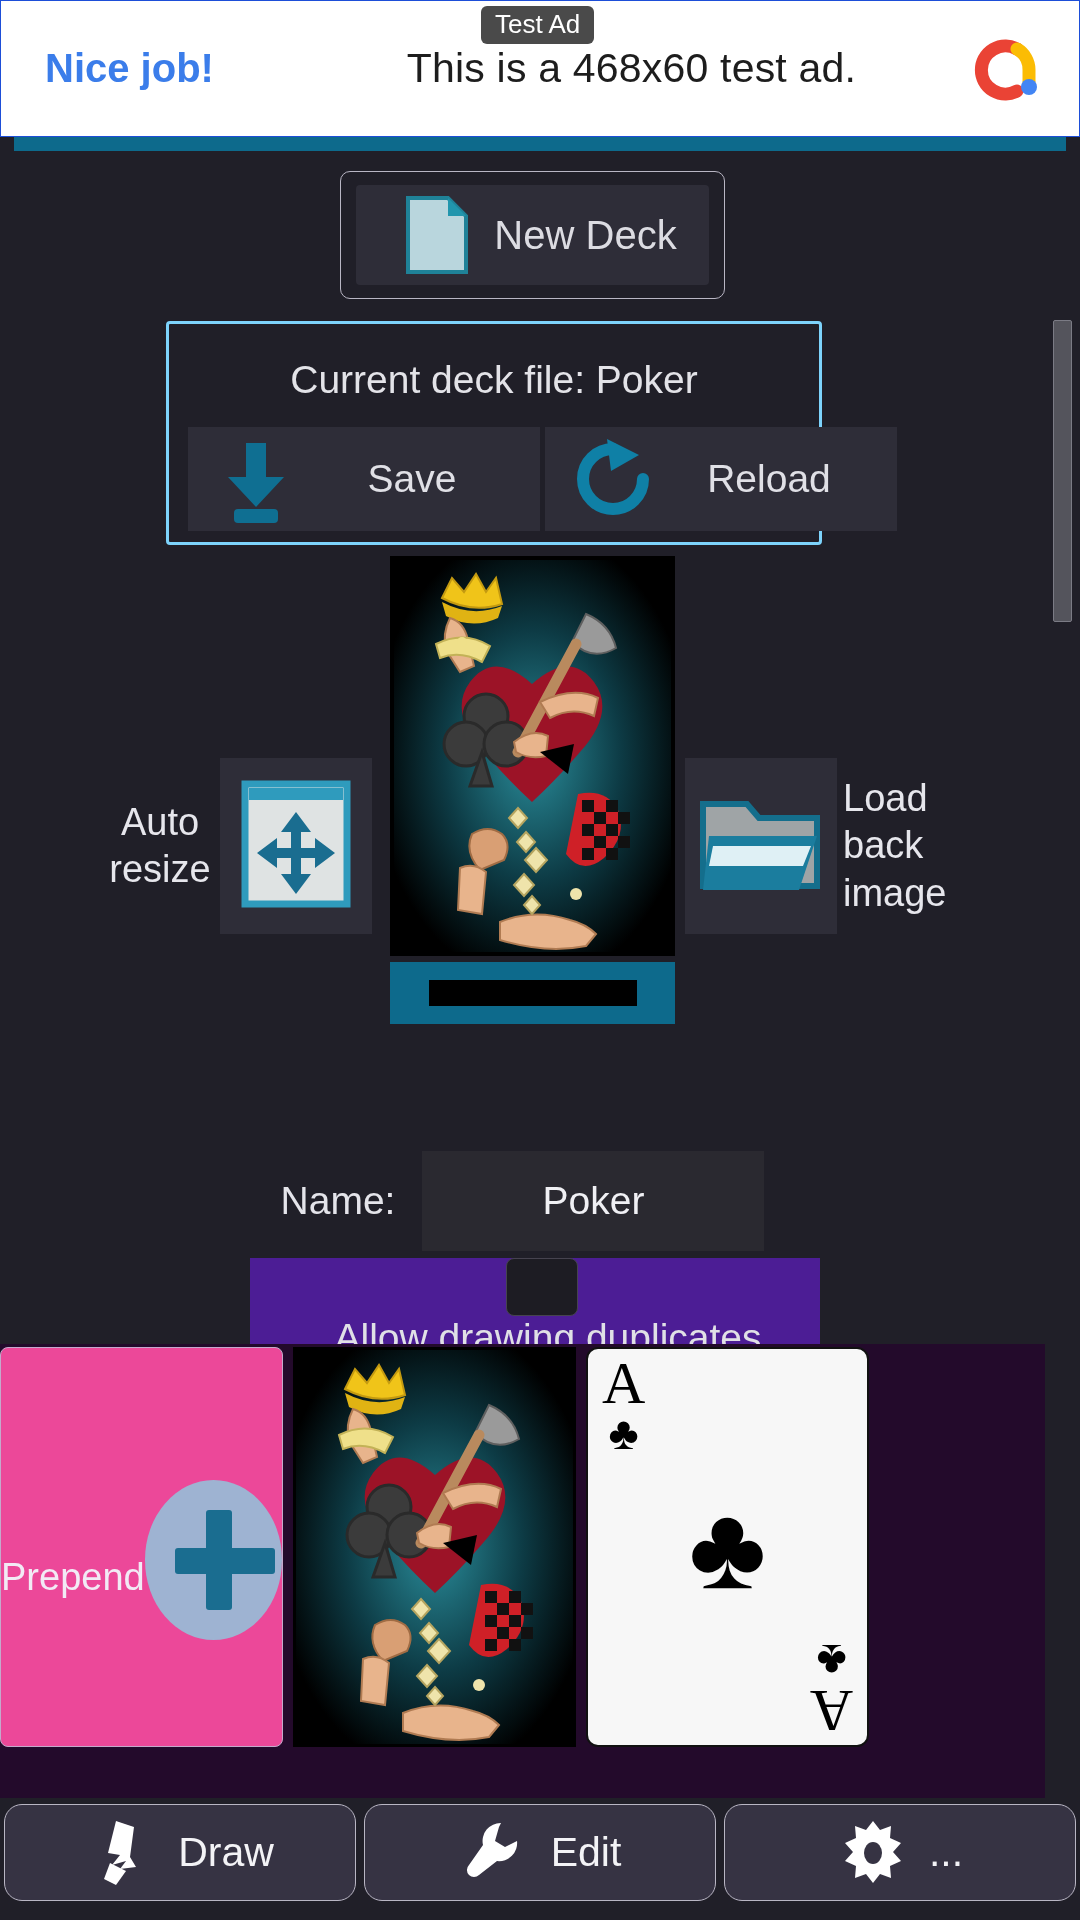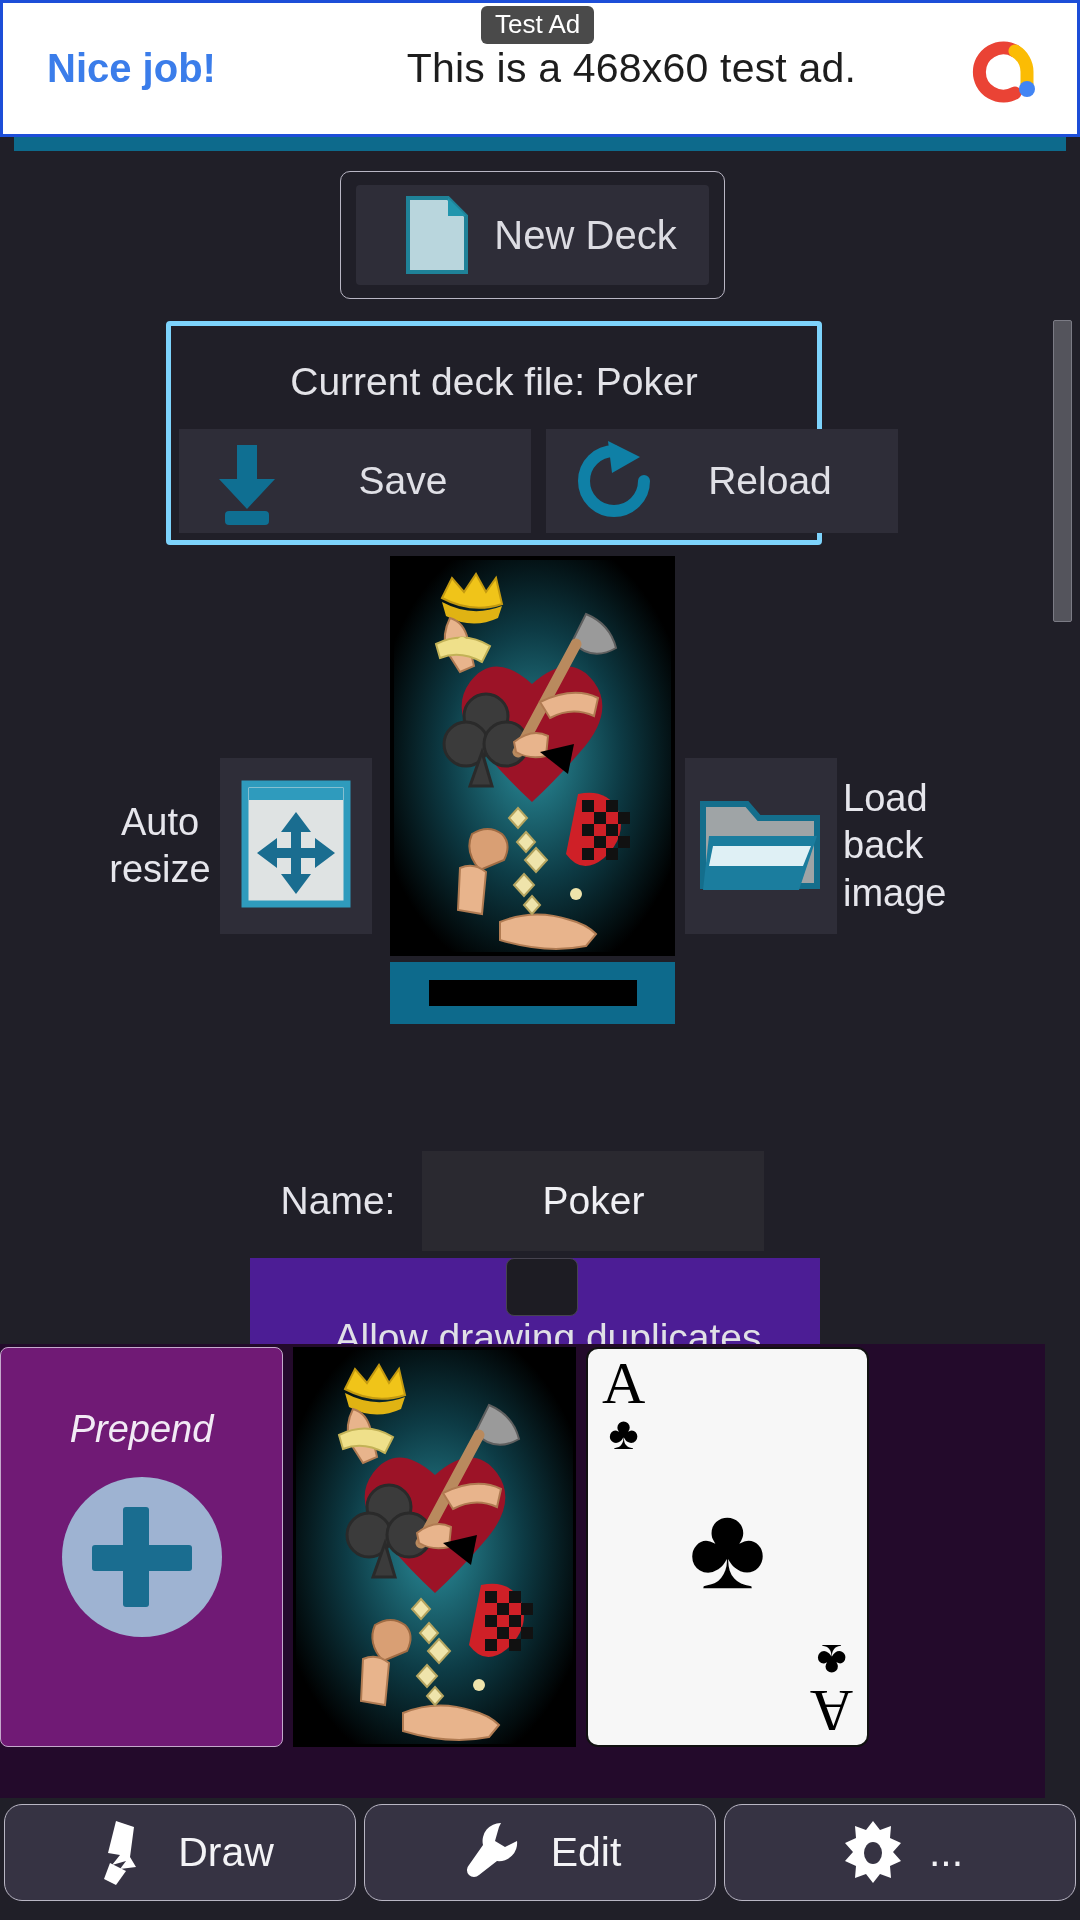--- a/index.html
+++ b/index.html
@@ -7,21 +7,21 @@
     width:1080px; height:1920px;
     background:#1c1b23;
     font-family:"Liberation Sans", sans-serif;
     overflow:hidden;
   }
   #app { position:relative; width:1080px; height:1920px; background:#201f28; }
 
   
   .ad-banner{
     position:absolute; top:0; left:0; width:1080px; height:137px;
-    background:#ffffff; border:3px solid #1d4ed8;
+    background:#ffffff; border:1px solid #1d4ed8;
     display:flex; align-items:center;
   }
   .ad-cta{
     color:#3b7dea; font-size:40px; font-weight:700;
     margin-left:44px; white-space:nowrap;
   }
   .ad-body{
     flex:1; text-align:center; color:#1d1d1d; font-size:41px;
     letter-spacing:0.2px; padding-right:30px;
   }
@@ -62,28 +62,28 @@
   }
   .doc-icon{ width:62px; height:78px; margin-left:50px; position:relative; }
   .newdeck-label{
     flex:1; text-align:center; color:#dcdce2; font-size:40px;
     padding-right:6px;
   }
 
   
   .deckfile-panel{
     position:absolute; left:166px; top:170px; width:656px; height:224px;
-    border:5px solid #7dd3fc; border-radius:4px;
+    border:3px solid #7dd3fc; border-radius:4px;
   }
   .deckfile-title{
     text-align:center; color:#e3e3e8; font-size:39px;
     margin-top:34px;
   }
   .deckfile-actions{
-    position:absolute; left:8px; top:103px; display:flex; gap:15px;border-radius:24px;
+    position:absolute; left:19px; top:103px; display:flex; gap:5px;border-radius:24px;
   }
   .deck-action{
     width:352px; height:104px; background:#2e2d38;
     display:flex; align-items:center;
   }
   .deck-action .ico{ width:92px; height:92px; margin-left:22px; flex:0 0 auto; }
   .deck-action .lbl{
     flex:1; text-align:center; color:#e0e0e6; font-size:39px; padding-right:18px;
   }
 
@@ -139,22 +139,22 @@
   }
   .dup-text{ color:#e0e0e6; font-size:39px; margin-left:26px; }
 
   
   .card-grid{
     position:absolute; top:1344px; left:0; width:1045px; height:456px;
     background:#230a2b; display:flex; gap:10px; padding:3px 0 0 0;
   }
   .grid-cell{ width:283px; height:400px; position:relative; }
   .prepend-cell{
-    background:#701a75; border:1px solid #c4a9cc; border-radius:8px;
-    display:flex; flex-direction:column; align-items:center;font-style:italic;
+    background:#ec4899; border:1px solid #c4a9cc; border-radius:8px;
+    display:flex; flex-direction:row; align-items:center;
   }
   .prepend-label{ color:#f2eaf5; font-size:38px; margin-top:60px; }
   .plus-circle{
     width:160px; height:160px; border-radius:50%; background:#9eb3d2;
     margin-top:26px; position:relative;
   }
   .plus-circle::before, .plus-circle::after{
     content:""; position:absolute; background:#1a6d90; border-radius:3px;
   }
   .plus-circle::before{ left:30px; top:68px; width:100px; height:26px; }

